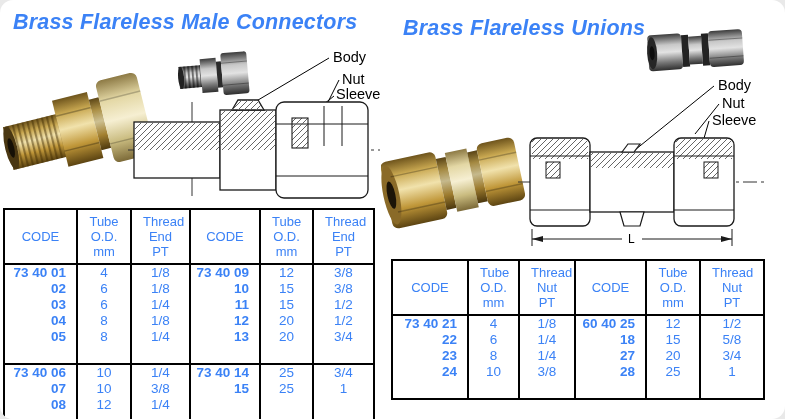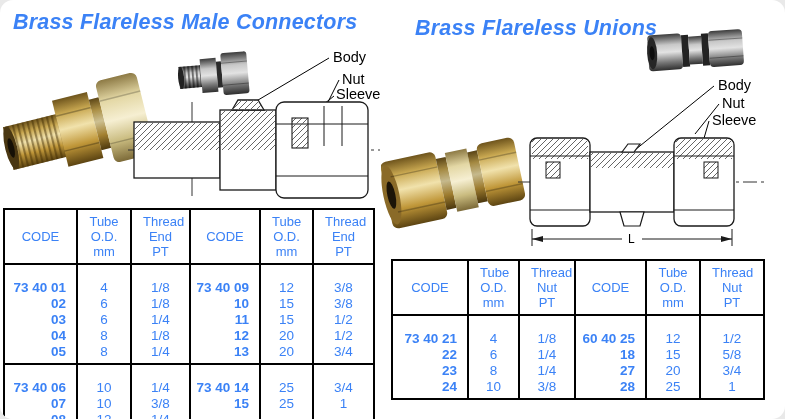--- a/index.html
+++ b/index.html
@@ -20,22 +20,22 @@
     border-left:2px solid #000;border-right:2px solid #000;
     font-family:"Liberation Sans",sans-serif;
   }
   table.spec thead th{
     border-bottom:2px solid #000;font-weight:normal;font-size:13px;
     line-height:15px;text-align:center;white-space:pre-line;padding:4px 11px;
   }
   table.spec tbody td{
     font-size:13.5px;line-height:16px;padding:0 4px;
   }
-  table.spec tbody tr:first-child td{padding-top:15px;margin-top:24px;}
-  table.spec tbody tr:last-child td{padding-bottom:3px;}
+  table.spec tbody tr:first-child td{padding-top:0;margin-top:24px;}
+  table.spec tbody tr:last-child td{padding-bottom:18px;}
   table.spec tbody + tbody tr:first-child td{border-top:2px solid #000000;}
   td.code{text-align:right;font-weight:bold;padding-right:10px !important;}
   td.num{text-align:center;}
   svg text.dlabel{font-family:"Liberation Sans",sans-serif;font-size:14.5px;fill:#000;}
   svg text.dim{font-family:"Liberation Sans",sans-serif;font-size:12px;fill:#000;}
 </style>
 </head>
 <body>
 
 <div class="canvas">
@@ -69,21 +69,21 @@
       <pattern id="pThreadGray" width="4" height="8" patternUnits="userSpaceOnUse">
         <rect x="0" y="0" width="1.8" height="8" fill="rgba(0,0,0,0.5)"></rect>
       </pattern>
       <pattern id="pHatch" width="6" height="6" patternUnits="userSpaceOnUse">
         <path d="M0,6 L6,0" stroke="#666" stroke-width="1" fill="none"></path>
       </pattern>
     </defs>
   </svg>
 
   <div class="title" style="left:13px;top:10px;">Brass Flareless Male Connectors</div>
-  <div class="title" style="left:403px;top:16px;margin-left:12px;">Brass Flareless Unions</div>
+  <div class="title" style="left:403px;top:16px;">Brass Flareless Unions</div>
 
   <svg class="abs" style="left:0;top:56px;" width="150" height="150" viewBox="0 0 150 150">
     <g transform="rotate(-14 75 75)">
       <rect x="6" y="54" width="56" height="44" fill="url(#gBrass)"></rect>
       <rect x="6" y="54" width="56" height="44" fill="url(#pThread)"></rect>
       <ellipse cx="9" cy="76" rx="6" ry="22" fill="#4a3712"></ellipse>
       <ellipse cx="9" cy="76" rx="3" ry="10" fill="#161006"></ellipse>
       <rect x="60" y="40" width="36" height="68" fill="url(#gBrass)"></rect>
       <line x1="60" y1="56" x2="96" y2="56" stroke="rgba(0,0,0,0.28)" stroke-width="1.5"></line>
       <line x1="60" y1="92" x2="96" y2="92" stroke="rgba(0,0,0,0.28)" stroke-width="1.5"></line>

